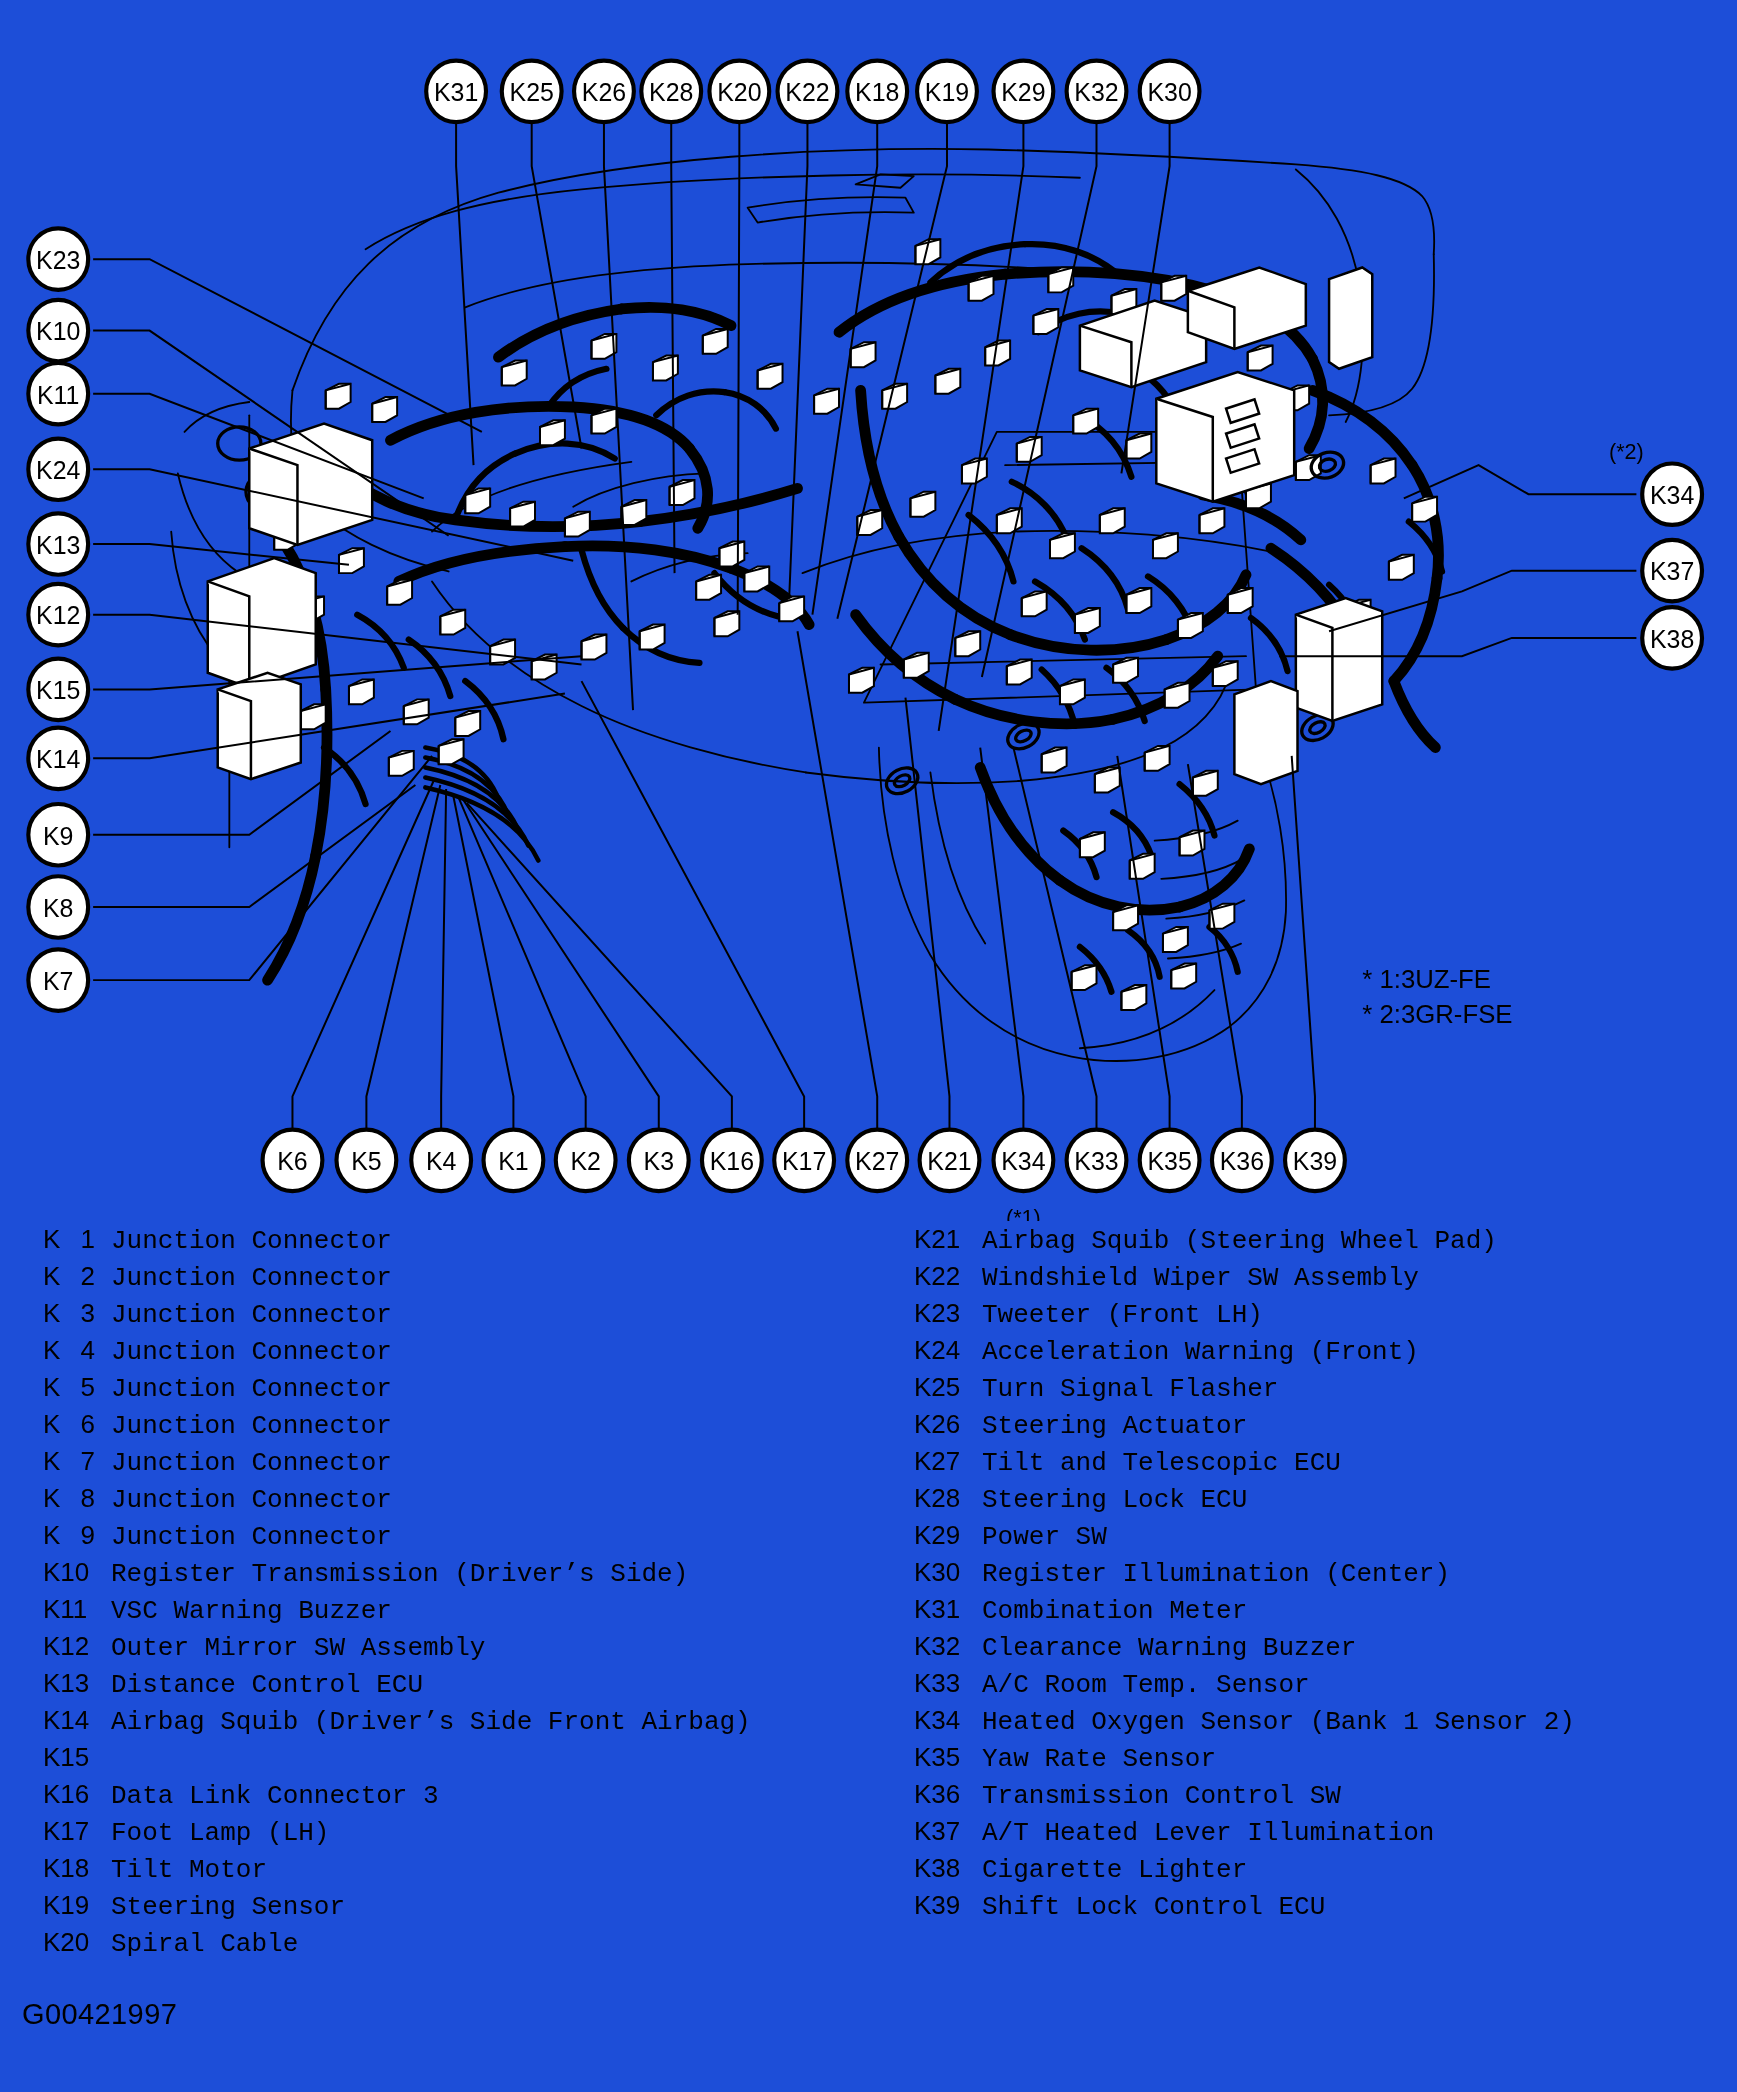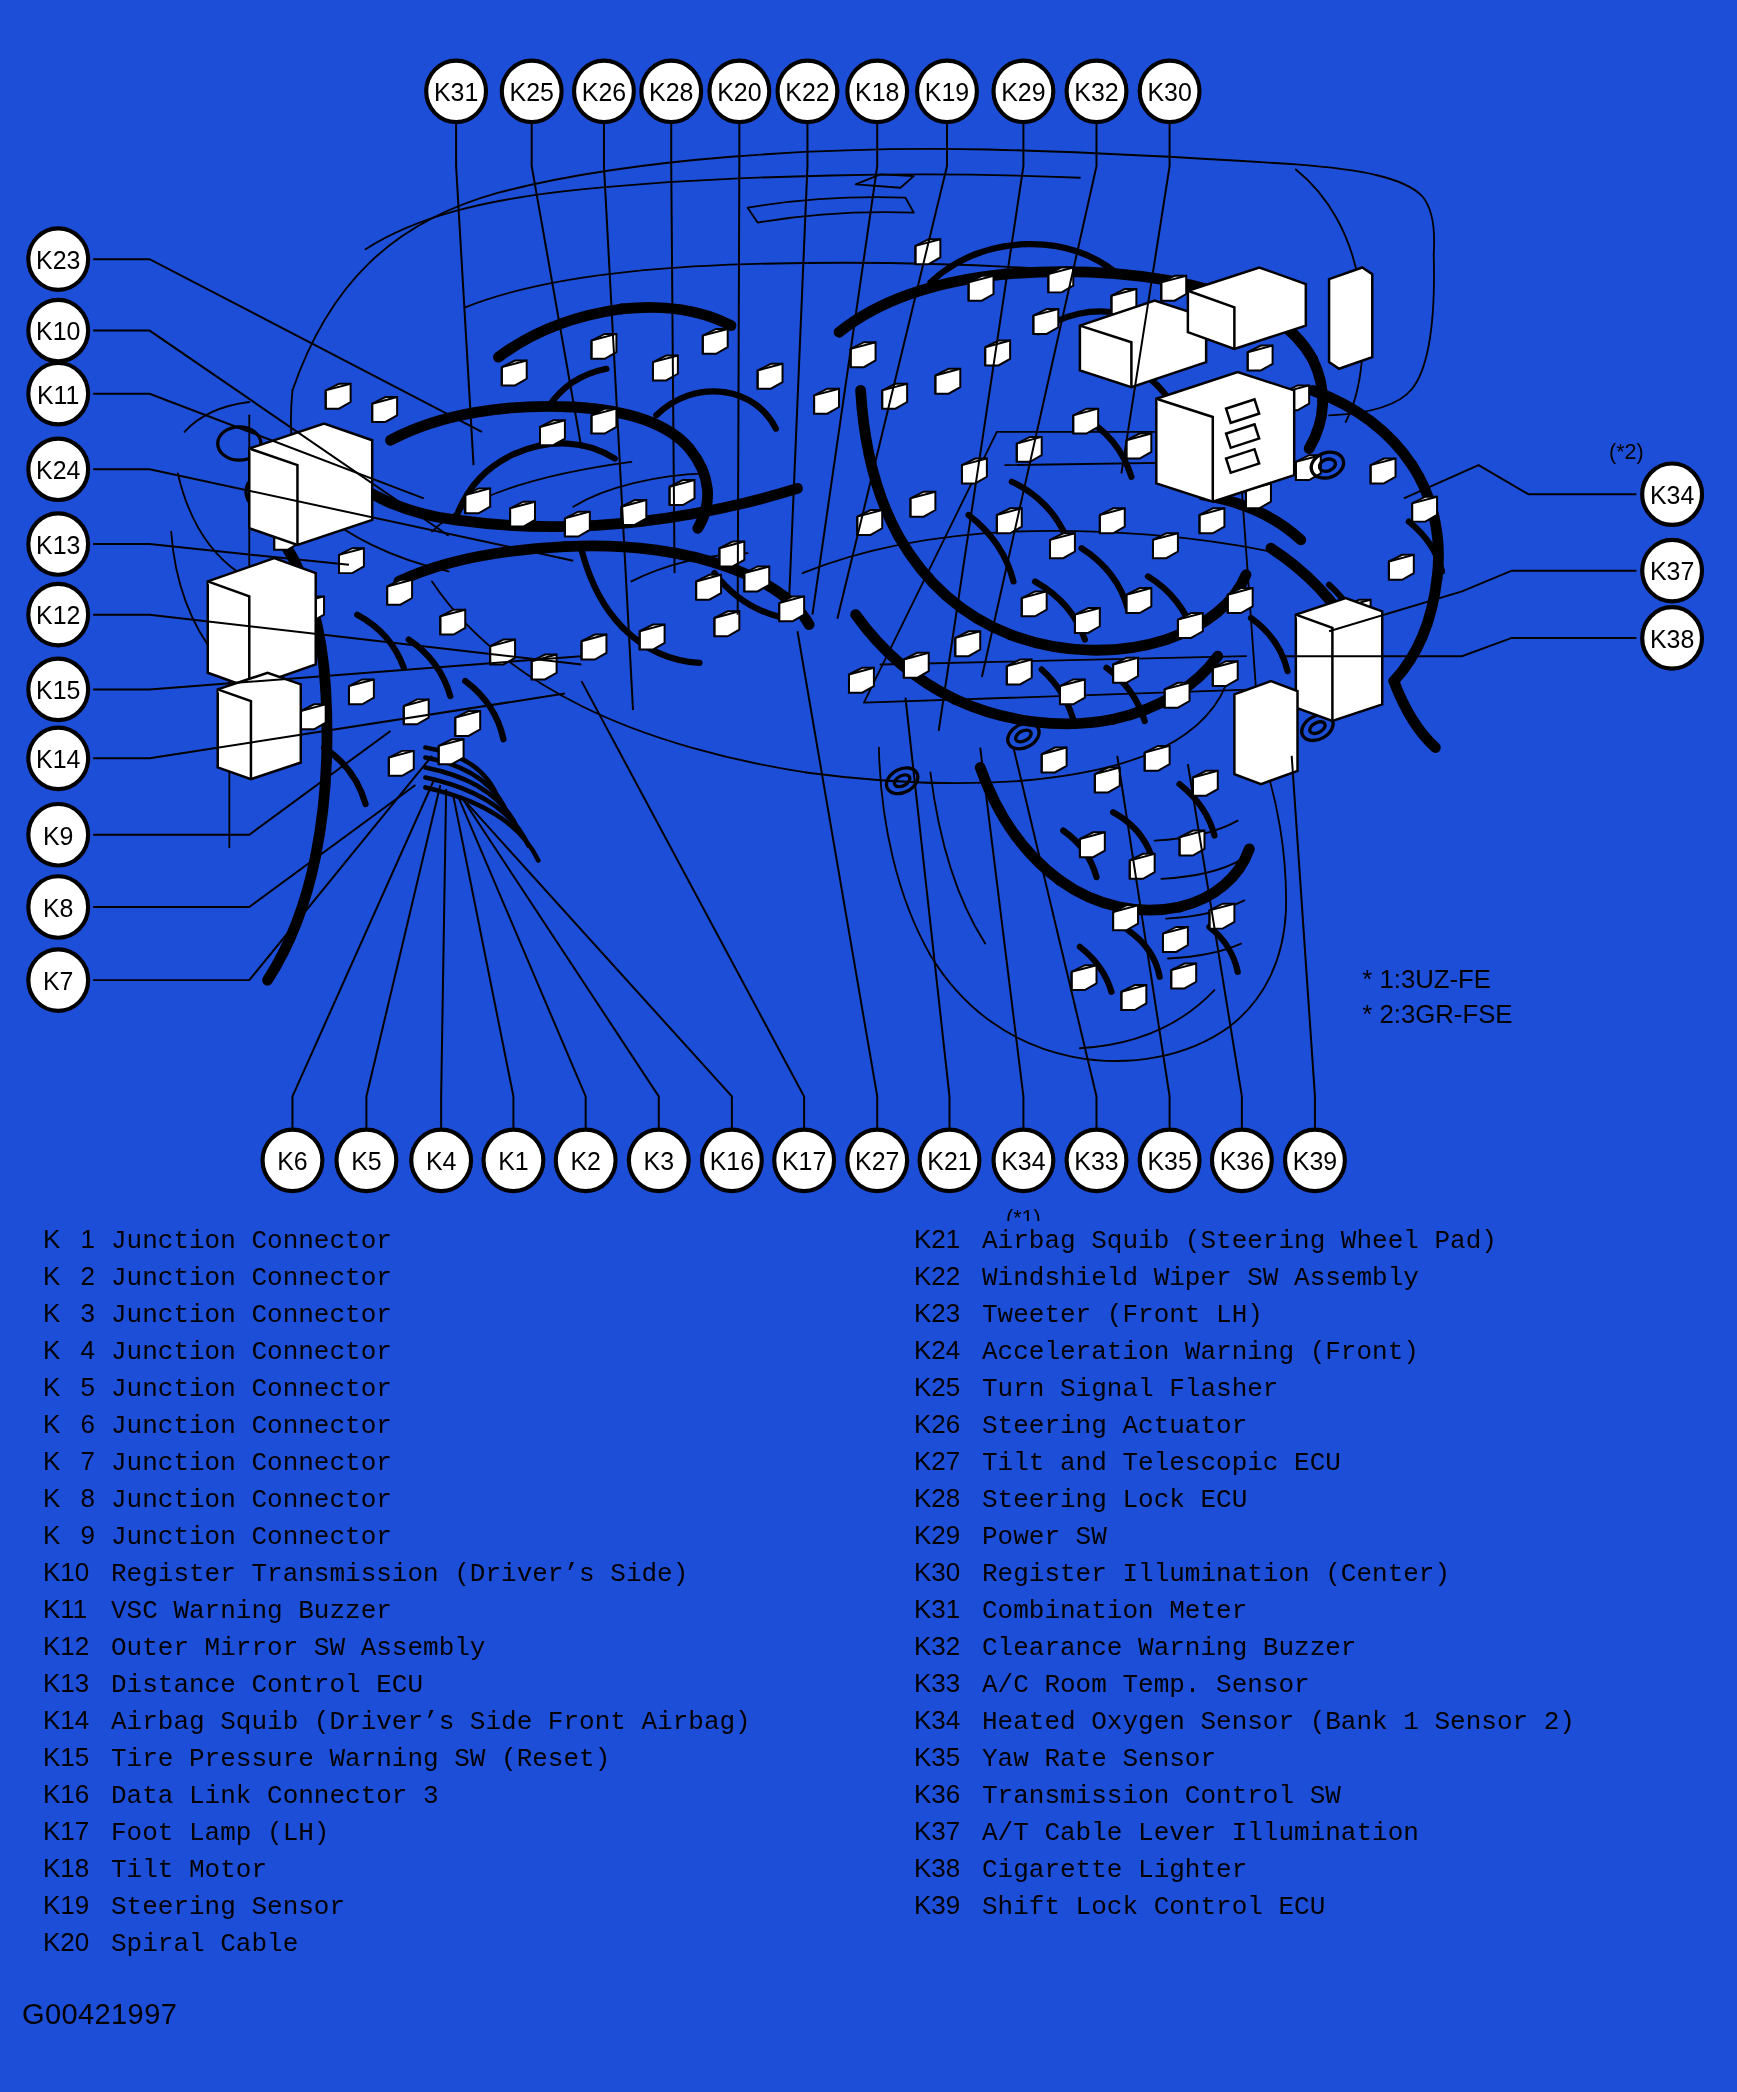--- a/index.html
+++ b/index.html
@@ -656,21 +656,20 @@
         <div class="legend-row">
           <span class="legend-code">K13</span>
           <span class="legend-label">Distance Control ECU</span>
         </div>
         <div class="legend-row">
           <span class="legend-code">K14</span>
           <span class="legend-label">Airbag Squib (Driver’s Side Front Airbag)</span>
         </div>
         <div class="legend-row">
           <span class="legend-code">K15</span>
-          <span class="legend-label">Tire Pressure Warning SW (Reset)</span>
         </div>
         <div class="legend-row">
           <span class="legend-code">K16</span>
           <span class="legend-label">Data Link Connector 3</span>
         </div>
         <div class="legend-row">
           <span class="legend-code">K17</span>
           <span class="legend-label">Foot Lamp (LH)</span>
         </div>
         <div class="legend-row">
@@ -746,21 +745,21 @@
         <div class="legend-row">
           <span class="legend-code">K35</span>
           <span class="legend-label">Yaw Rate Sensor</span>
         </div>
         <div class="legend-row">
           <span class="legend-code">K36</span>
           <span class="legend-label">Transmission Control SW</span>
         </div>
         <div class="legend-row">
           <span class="legend-code">K37</span>
-          <span class="legend-label">A/T Cable Lever Illumination</span>
+          <span class="legend-label">A/T Heated Lever Illumination</span>
         </div>
         <div class="legend-row">
           <span class="legend-code">K38</span>
           <span class="legend-label">Cigarette Lighter</span>
         </div>
         <div class="legend-row">
           <span class="legend-code">K39</span>
           <span class="legend-label">Shift Lock Control ECU</span>
         </div>
       </div>

